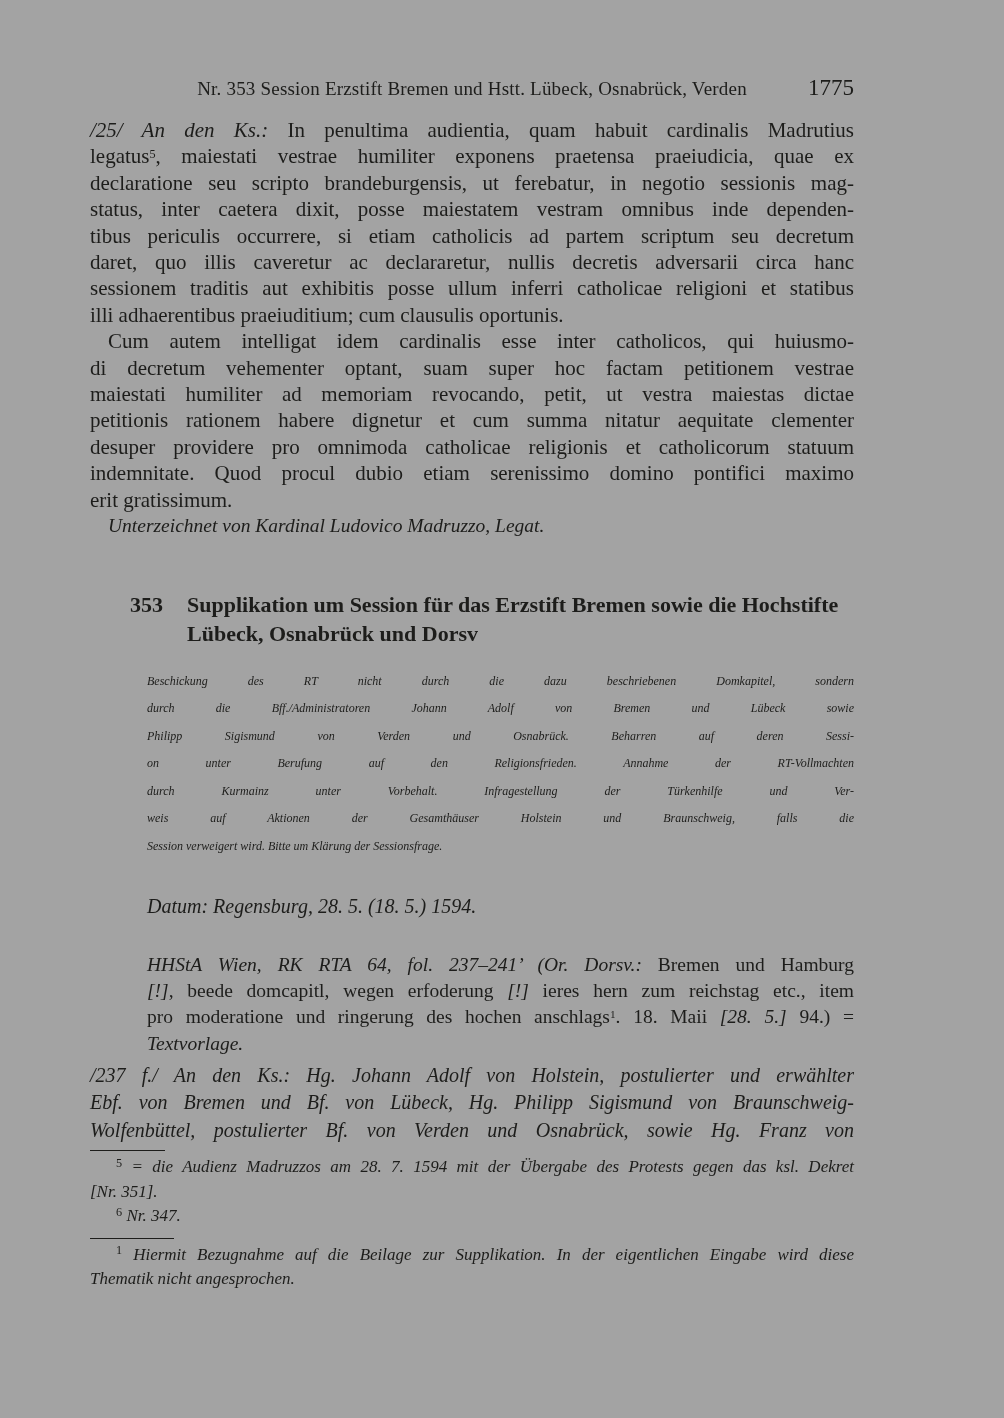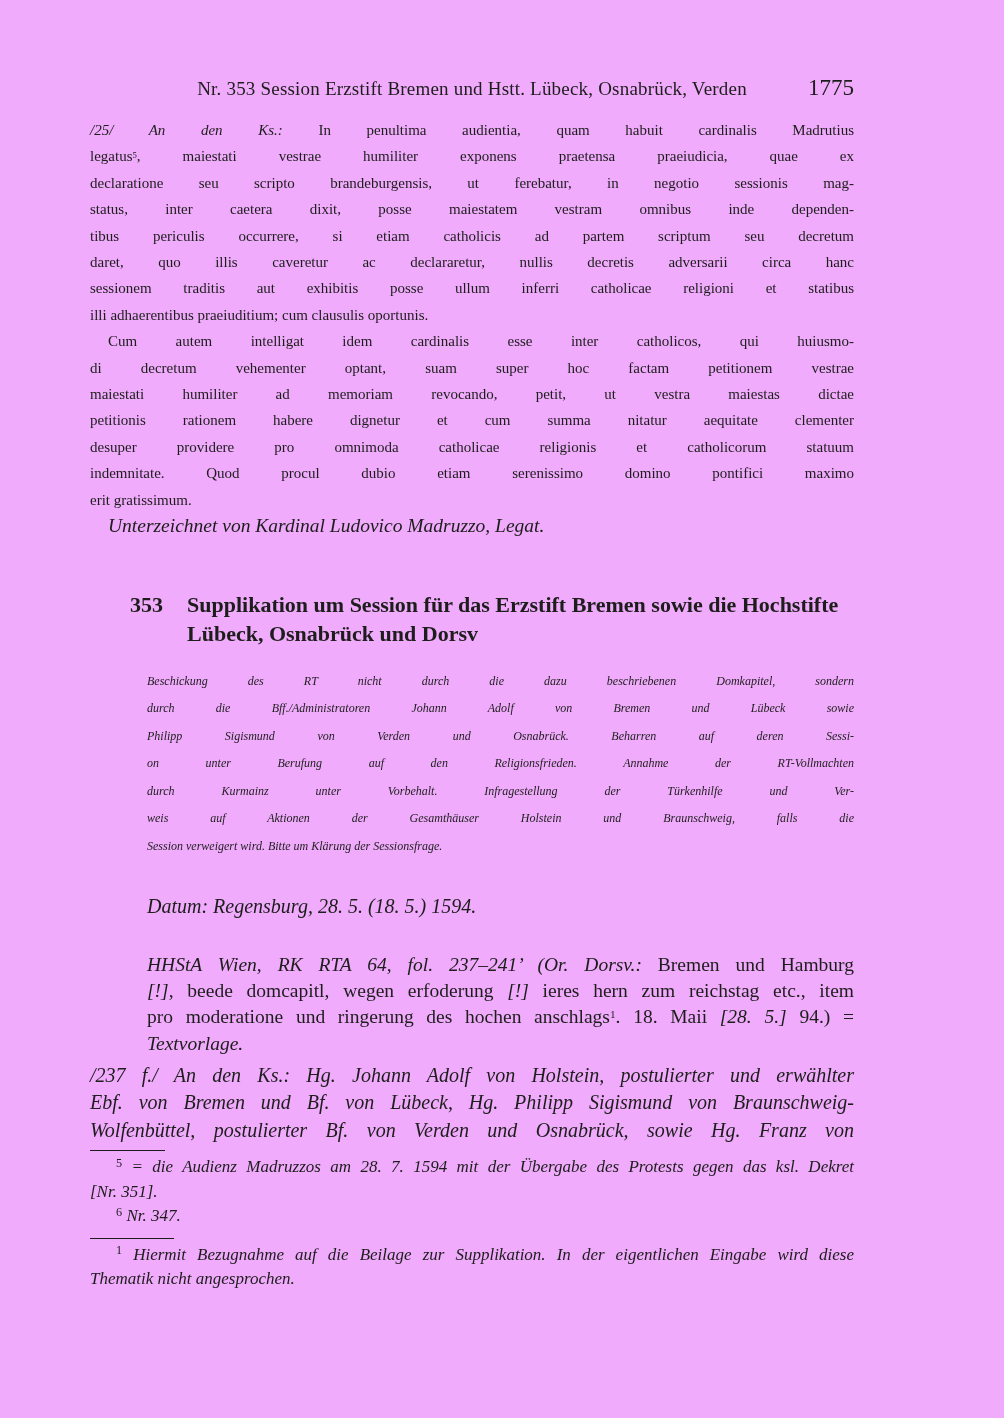--- a/index.html
+++ b/index.html
@@ -1,19 +1,19 @@
 <!DOCTYPE html>
 <html lang="de"><head>
 <meta charset="utf-8">
 <style>
   html,body{margin:0;padding:0;background:#ffffff;}
   .page{
     position:relative;
     width:1004px;height:1418px;
-    background:#f0abfc;
+    background:#a3a3a3;
     color:#1d1d1b;
     font-family:"Liberation Serif","DejaVu Serif",serif;
     box-sizing:border-box;
     padding:78px 150px 0 90px;
     overflow:hidden;
   }
   
   .running-head{
     position:relative;
     height:28px;
@@ -41,21 +41,21 @@
   .it{font-style:italic;}
   sup{
     font-size:0.58em;
     font-style:normal;
     line-height:0;
     position:relative;top:-0.45em;
     vertical-align:baseline;
   }
   
   .para{
-    font-size:15px;
+    font-size:21px;
     line-height:26.4px;
   }
   .first-indent .line:first-child{text-indent:18px;}
   .signature{
     font-size:19.5px;line-height:26.4px;
     font-style:italic;
     margin-left:18px;
   }
   
   .doc-heading{

